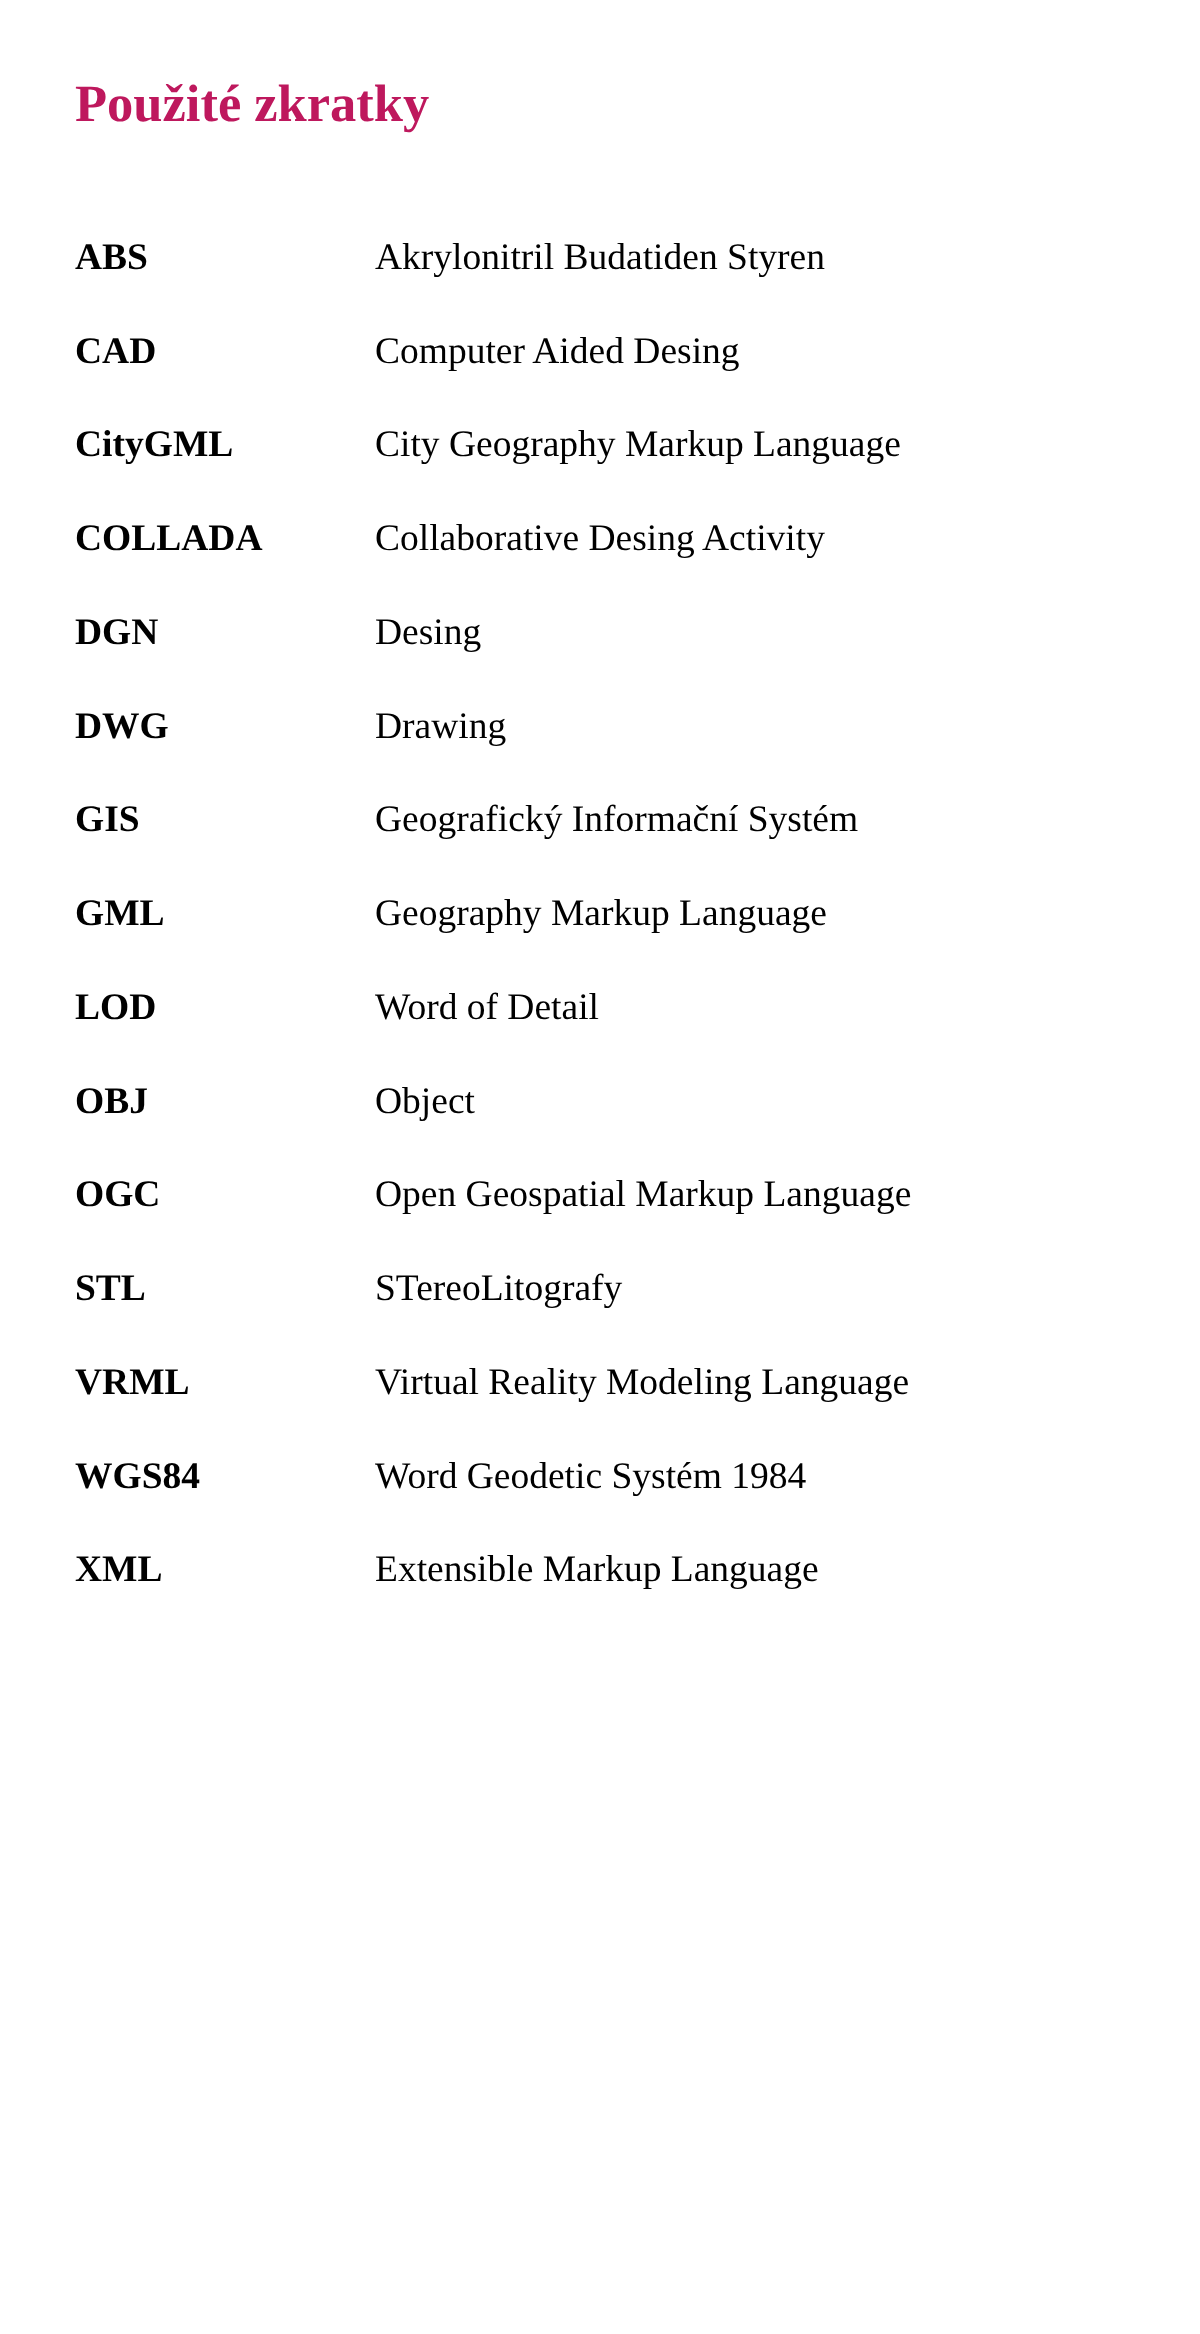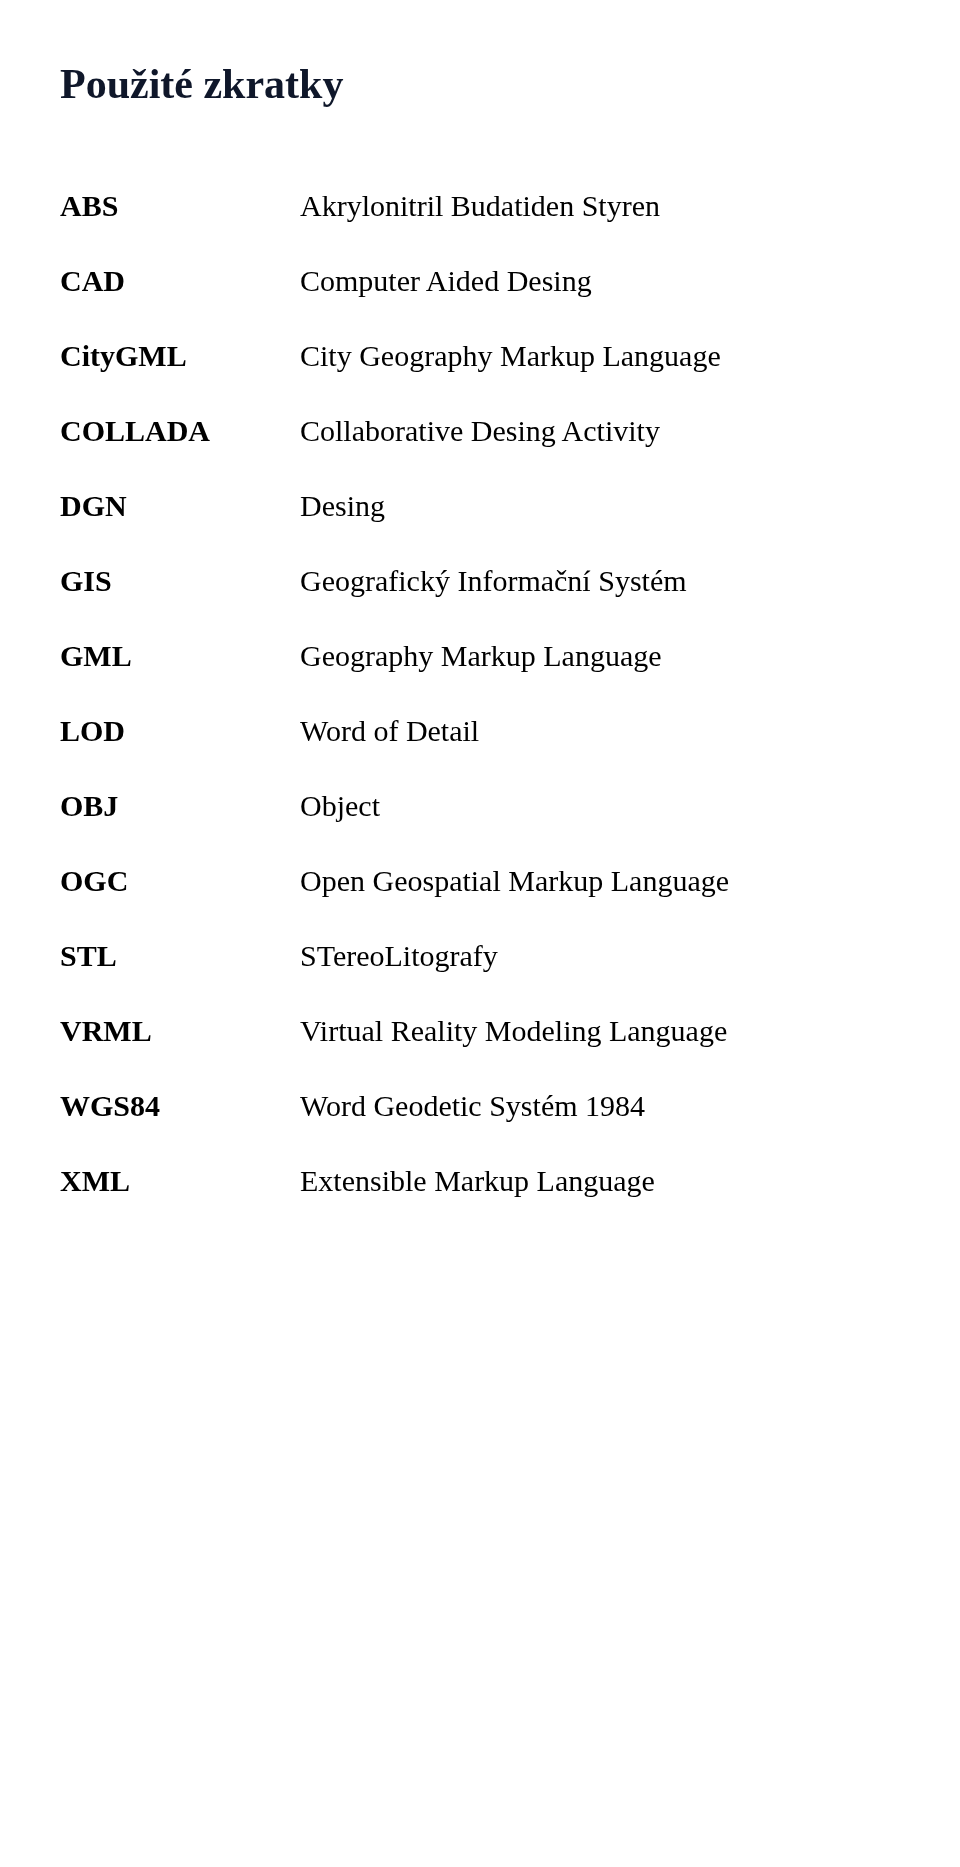--- a/index.html
+++ b/index.html
@@ -14,21 +14,21 @@
       padding: 60px 60px 60px 60px;
       width: 960px;
       min-height: 1867px;
       color: #000000;
     }
 
     .page-title {
       font-size: 42px;
       font-weight: bold;
       margin-bottom: 60px;
-      color: #0f172a;
+      color: #be185d;
     }
 
     .abbreviations-table {
       width: 100%;
       border-collapse: collapse;
     }
 
     .abbreviations-table tr {
       vertical-align: top;
     }
@@ -70,20 +70,24 @@
       </tr>
       <tr>
         <td class="abbr">COLLADA</td>
         <td class="definition">Collaborative Desing Activity</td>
       </tr>
       <tr>
         <td class="abbr">DGN</td>
         <td class="definition">Desing</td>
       </tr>
       <tr>
+        <td class="abbr">DWG</td>
+        <td class="definition">Drawing</td>
+      </tr>
+      <tr>
         <td class="abbr">GIS</td>
         <td class="definition">Geografický Informační Systém</td>
       </tr>
       <tr>
         <td class="abbr">GML</td>
         <td class="definition">Geography Markup Language</td>
       </tr>
       <tr>
         <td class="abbr">LOD</td>
         <td class="definition">Word of Detail</td>

